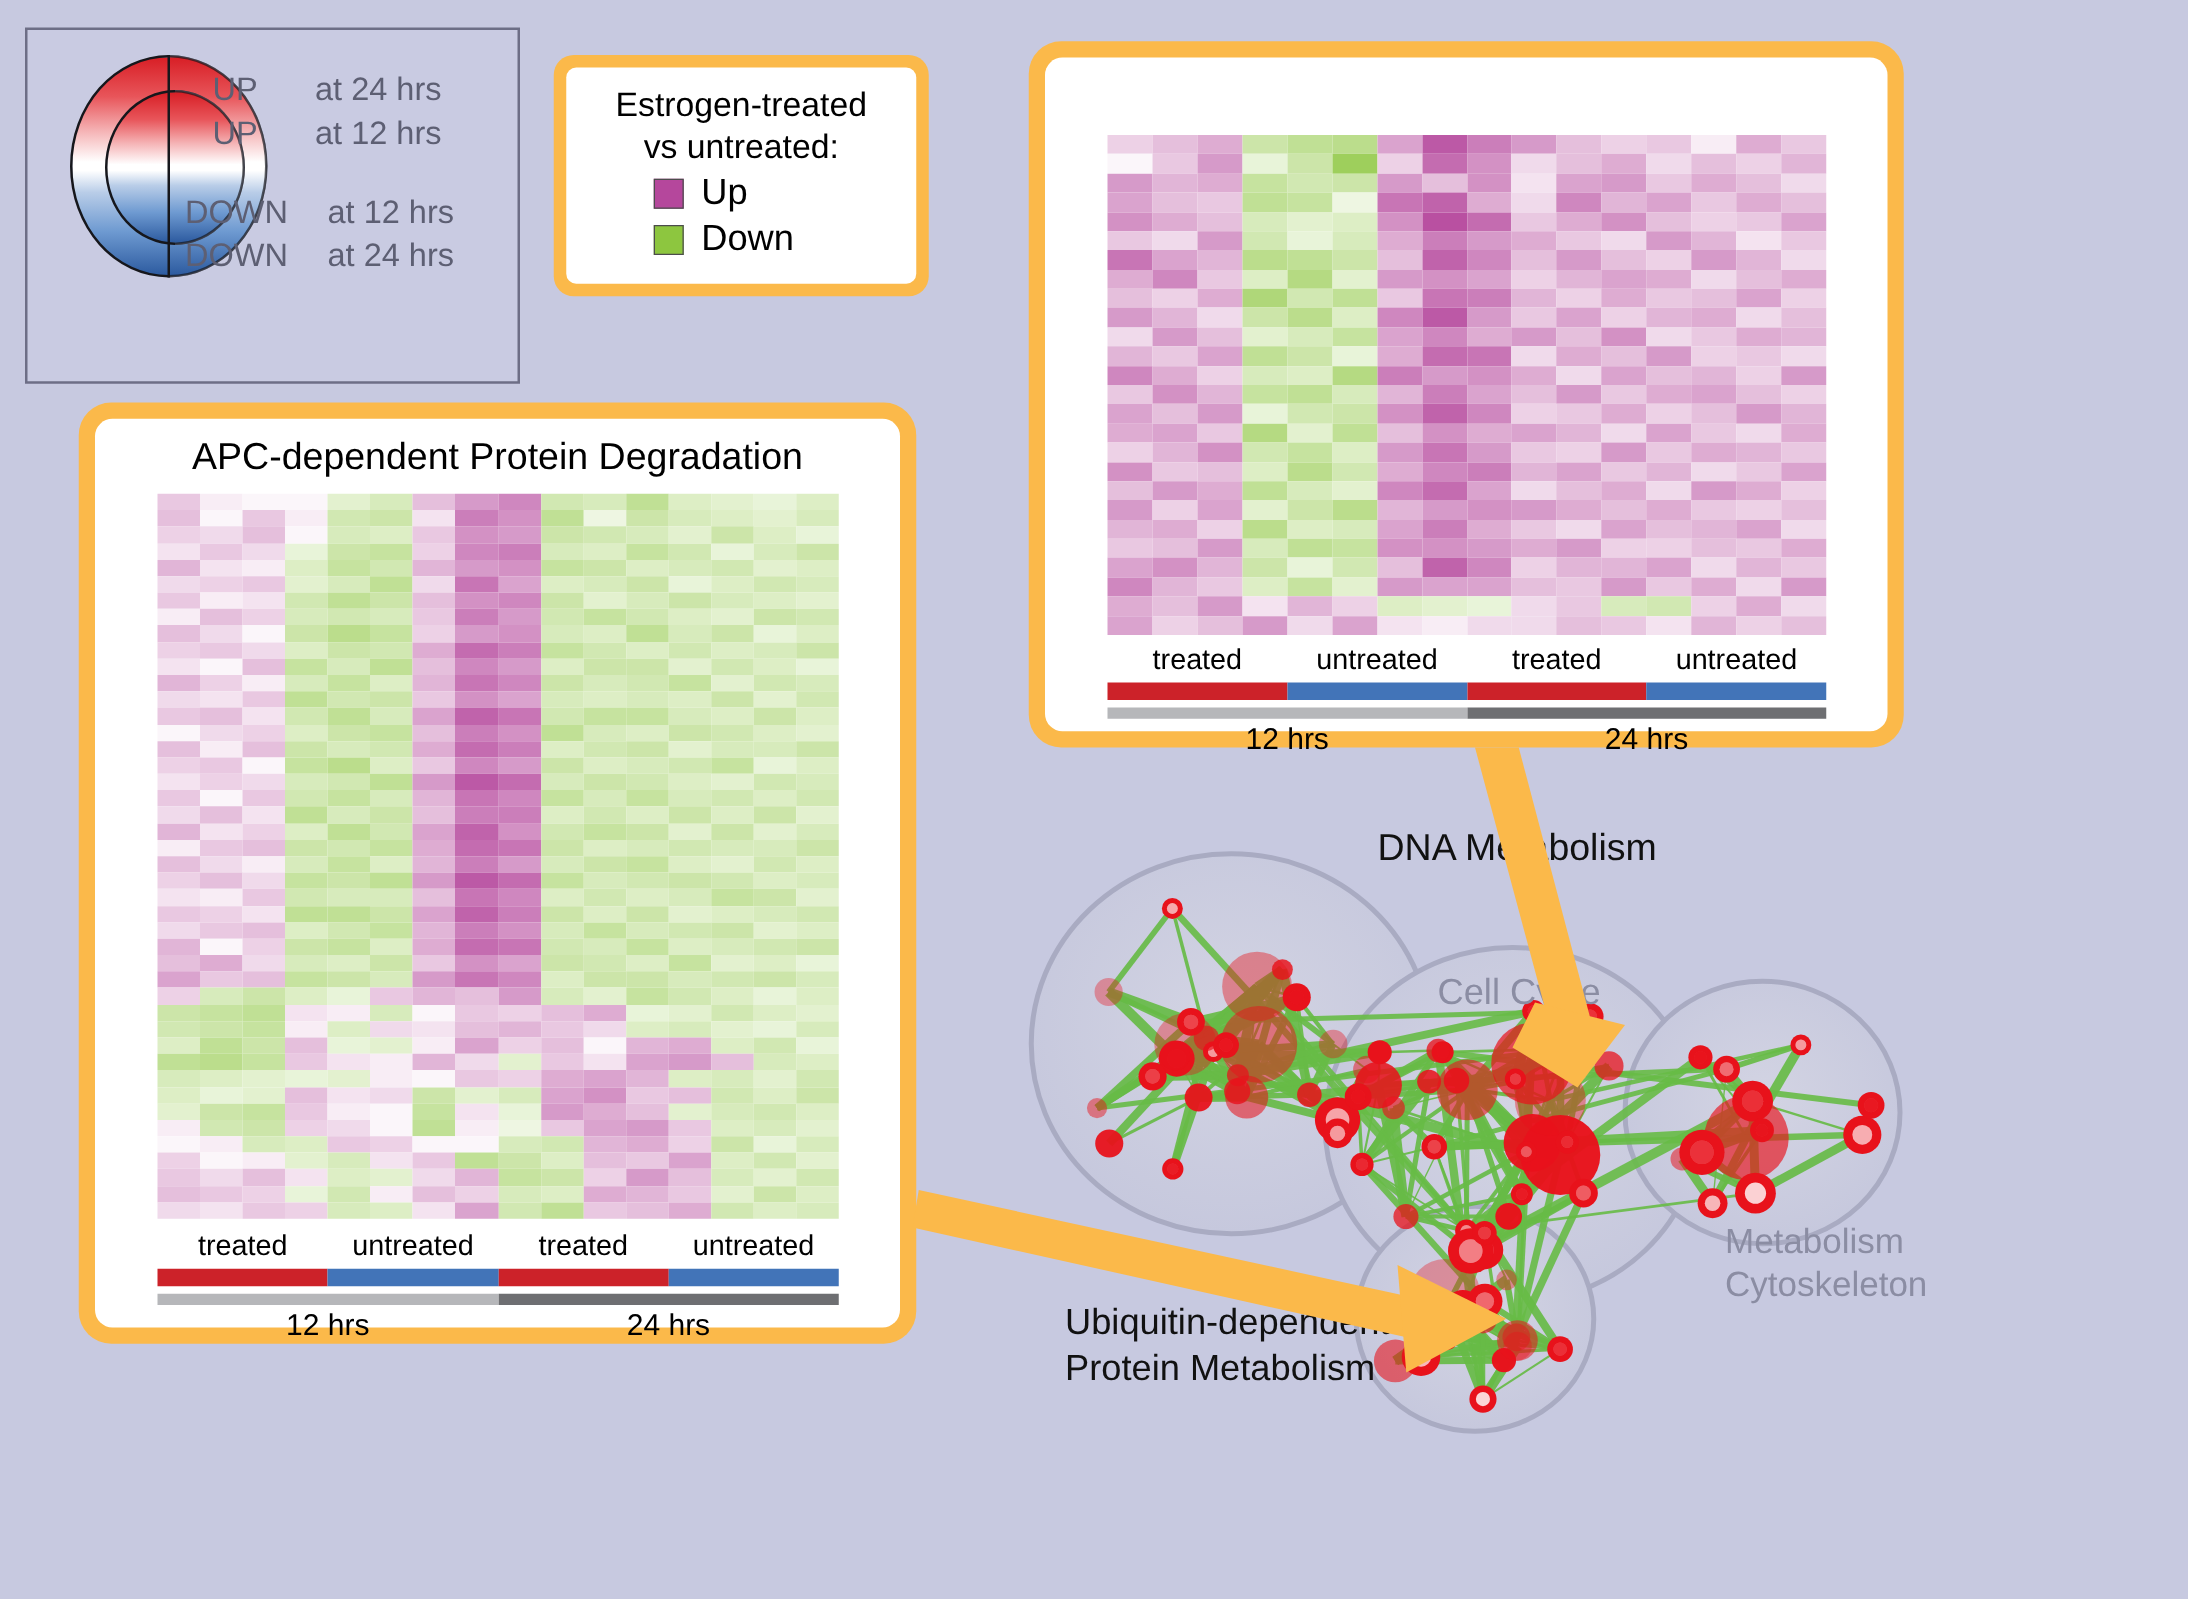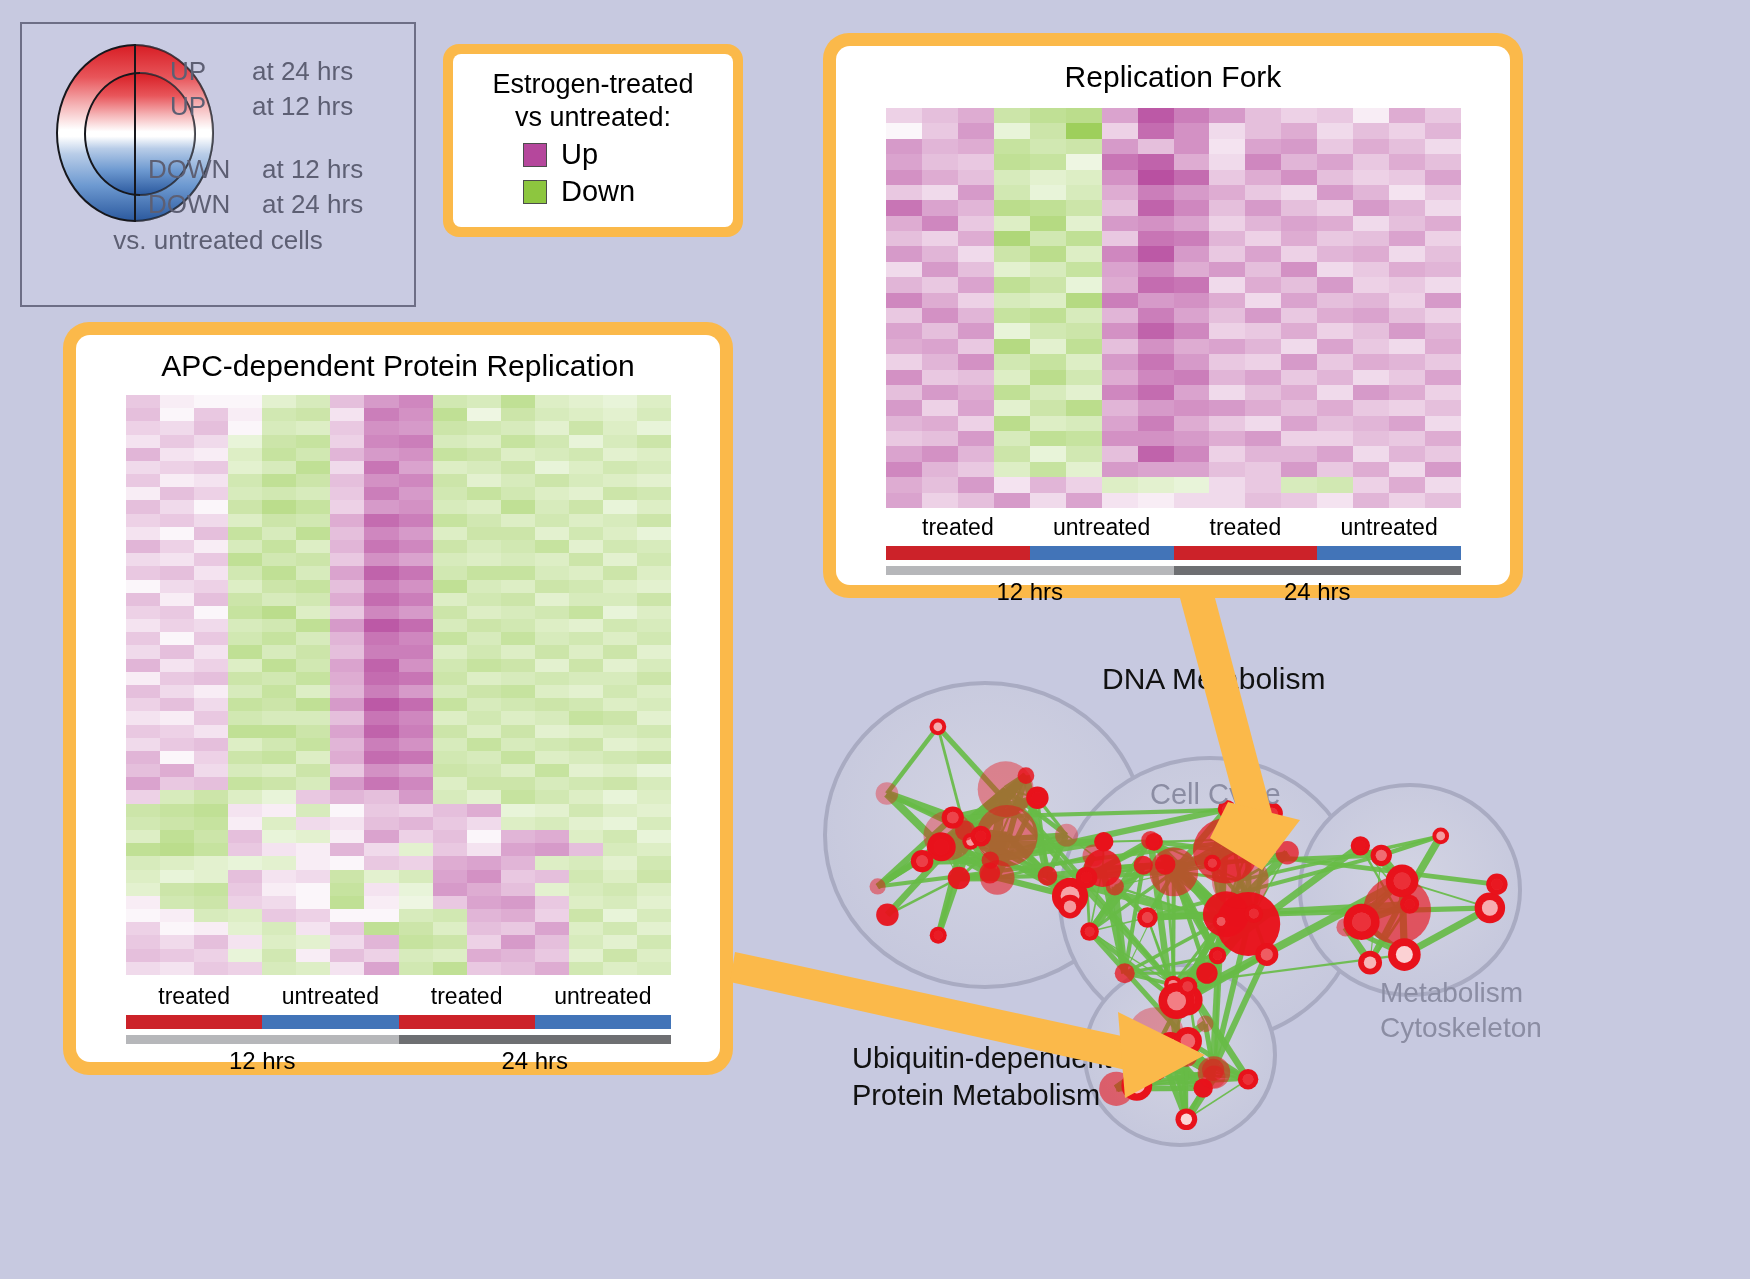--- a/index.html
+++ b/index.html
@@ -105,21 +105,20 @@
   <div class="leg-kw" style="left:148px;top:67px;">UP</div>
   <div class="leg-row" style="left:230px;top:67px;">at 12 hrs</div>
 
   <div class="leg-kw" style="left:126px;top:130px;">DOWN</div>
   <div class="leg-row" style="left:240px;top:130px;">at 12 hrs</div>
 
   <div class="leg-kw" style="left:126px;top:165px;">DOWN</div>
   <div class="leg-row" style="left:240px;top:165px;">at 24 hrs</div>
 
   <div id="ring-caption">
-    <div>vs. untreated cells</div>
   </div>
 </div>
 
 <div class="abs" id="ud-legend">
   <div id="ud-inner">
     <div id="ud-title">
       <div>Estrogen-treated</div>
       <div>vs untreated:</div>
     </div>
     <div class="ud-row">
@@ -128,21 +127,20 @@
     </div>
     <div class="ud-row">
       <span class="ud-sw" id="sw-down" style="background: rgb(141, 198, 63);"></span>
       <span class="ud-lbl">Down</span>
     </div>
   </div>
 </div>
 
 <div class="abs panel" id="panel-rf">
   <div class="panel-in">
-    <div class="panel-title" style="top:14px;">Replication Fork</div>
     <div class="hm" id="hm-rf" style="left: 50px; top: 62px; width: 575px; height: 400px; grid-template-columns: repeat(16, 1fr); grid-template-rows: repeat(26, 1fr);">
         <div style="background: rgb(237, 209, 230);"></div>
         <div style="background: rgb(229, 191, 220);"></div>
         <div style="background: rgb(222, 172, 210);"></div>
         <div style="background: rgb(204, 229, 169);"></div>
         <div style="background: rgb(192, 224, 149);"></div>
         <div style="background: rgb(187, 221, 140);"></div>
         <div style="background: rgb(218, 163, 206);"></div>
         <div style="background: rgb(188, 89, 166);"></div>
         <div style="background: rgb(203, 126, 186);"></div>
@@ -573,21 +571,21 @@
       </div>
     <div class="time-labels" id="tl-rf" style="left: 50px; top: 532px; width: 575px; grid-template-columns: repeat(2, 1fr);">
         <div>12 hrs</div>
         <div>24 hrs</div>
       </div>
   </div>
 </div>
 
 <div class="abs panel" id="panel-apc">
   <div class="panel-in">
-    <div class="panel-title" style="top:14px;">APC-dependent Protein Replication</div>
+    <div class="panel-title" style="top:14px;">APC-dependent Protein Degradation</div>
     <div class="hm" id="hm-apc" style="left: 50px; top: 60px; width: 545px; height: 580px; grid-template-columns: repeat(16, 1fr); grid-template-rows: repeat(44, 1fr);">
         <div style="background: rgb(233, 200, 225);"></div>
         <div style="background: rgb(248, 237, 245);"></div>
         <div style="background: rgb(251, 246, 250);"></div>
         <div style="background: rgb(251, 246, 250);"></div>
         <div style="background: rgb(227, 241, 207);"></div>
         <div style="background: rgb(215, 235, 188);"></div>
         <div style="background: rgb(229, 191, 220);"></div>
         <div style="background: rgb(214, 154, 201);"></div>
         <div style="background: rgb(207, 135, 191);"></div>

